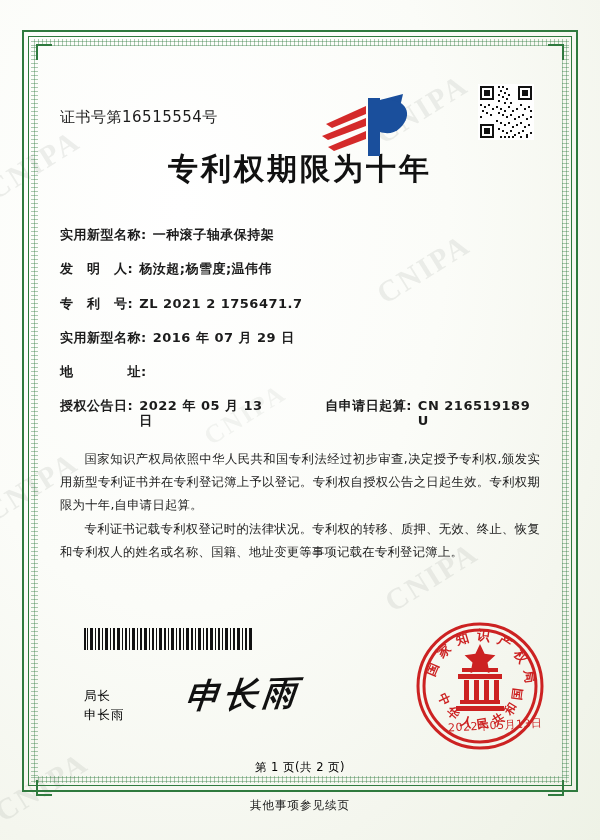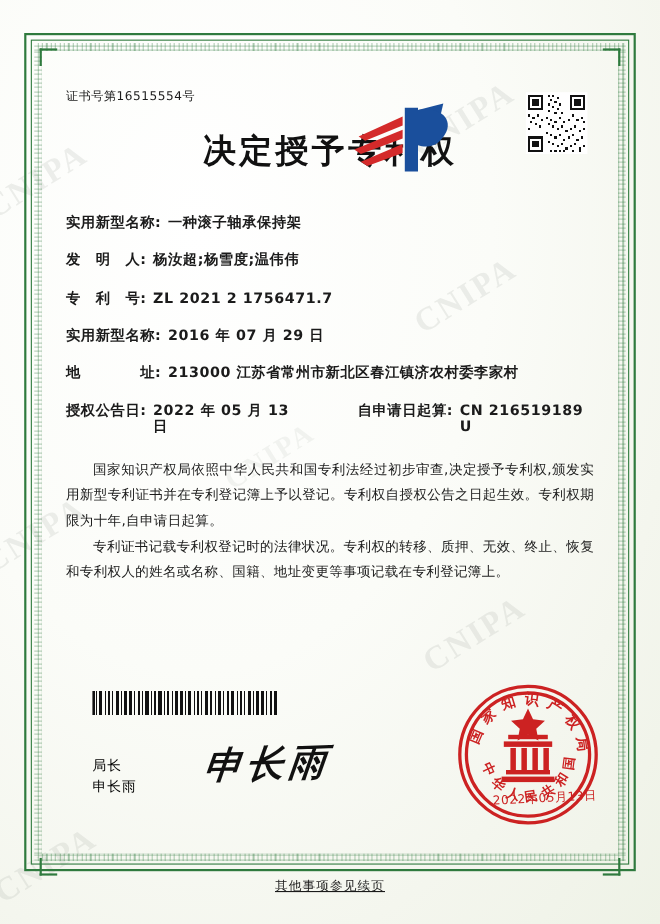--- a/index.html
+++ b/index.html
@@ -89,24 +89,24 @@
 
   
   .content {
     position: absolute;
     left: 60px; top: 80px;
     width: 480px;
     color: #1b1b1b;
   }
 
   .cert-no {
-    font-size: 11px;
+    font-size: 15px;
     letter-spacing: 0.5px;
     font-family: "DejaVu Sans", sans-serif;
-    margin-top: 0;
+    margin-top: 28px;
   }
 
   
   .logo {
     position: absolute;
     left: 248px; top: 10px;
     width: 110px; height: 78px;
   }
 
   
@@ -219,21 +219,20 @@
   }
 
   .footer-note {
     position: absolute;
     left: 0; right: 0;
     top: 798px;
     text-align: center;
     font-size: 11.5px;
     letter-spacing: 1px;
     color: #1b1b1b;
-    text-decoration: underline;
   }
 </style>
 </head>
 <body>
 
 <div class="page">
 
   <div class="wm wm1">CNIPA</div>
   <div class="wm wm2">CNIPA</div>
   <div class="wm wm3">CNIPA</div>
@@ -346,42 +345,41 @@
           <rect x="15" y="26" width="1" height="1"></rect>
             <rect x="17" y="26" width="1" height="1"></rect>
           <rect x="21" y="26" width="1" height="1"></rect>
             <rect x="24" y="26" width="1" height="1"></rect>
         </g>
       </svg>
     </div>
 
     <div class="cert-no">证书号第16515554号</div>
 
-    <div class="title">决定授予专利权</div>
+    <div class="title">专利权期限为十年</div>
 
     <div class="fields">
       <div class="row">
         <span class="lbl">实用新型名称:</span>
         <span class="val">一种滚子轴承保持架</span>
       </div>
       <div class="row">
         <span class="lbl">发　明　人:</span>
         <span class="val">杨汝超;杨雪度;温伟伟</span>
       </div>
       <div class="row">
         <span class="lbl">专　利　号:</span>
         <span class="val">ZL 2021 2 1756471.7</span>
       </div>
       <div class="row">
         <span class="lbl">实用新型名称:</span>
         <span class="val">2016 年 07 月 29 日</span>
       </div>
       <div class="row">
         <span class="lbl">地　　　　址:</span>
-        <span class="val">213000 江苏省常州市新北区春江镇济农村委李家村</span>
       </div>
       <div class="row two-col">
         <span class="lbl">授权公告日:</span>
         <span class="val">2022 年 05 月 13 日</span>
         <span class="right-part">
           <span class="lbl">自申请日起算:</span>
           <span class="val">CN 216519189 U</span>
         </span>
       </div>
     </div>
@@ -477,14 +475,15 @@
       <text font-family="DejaVu Sans, sans-serif" font-size="13" font-weight="bold" fill="#cc2222" letter-spacing="7">
         <textPath href="#arcTop" startOffset="6%">国家知识产权局</textPath>
       </text>
       <text font-family="DejaVu Sans, sans-serif" font-size="12" font-weight="bold" fill="#cc2222" letter-spacing="6">
         <textPath href="#arcBottom" startOffset="7%">中华人民共和国</textPath>
       </text>
     </svg>
   </div>
   <div class="seal-date">2022年05月13日</div>
 
+  <div class="page-no">第 1 页(共 2 页)</div>
   <div class="footer-note">其他事项参见续页</div>
 </div>
 
 </body></html>

